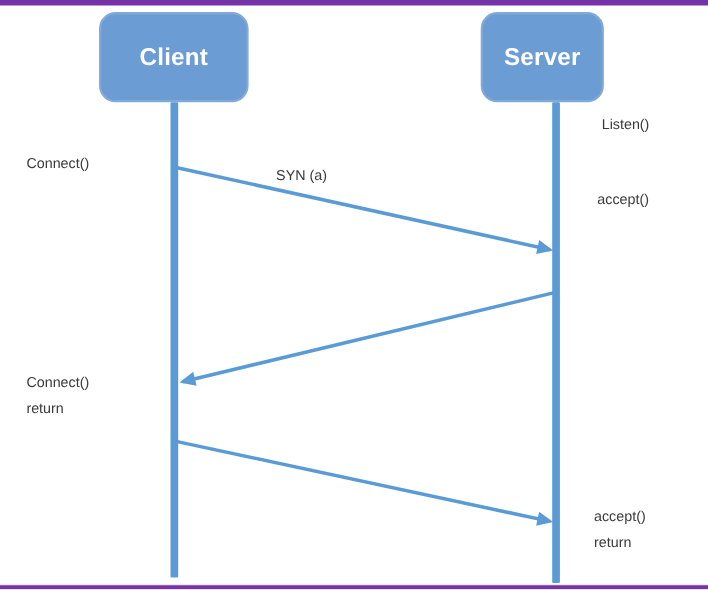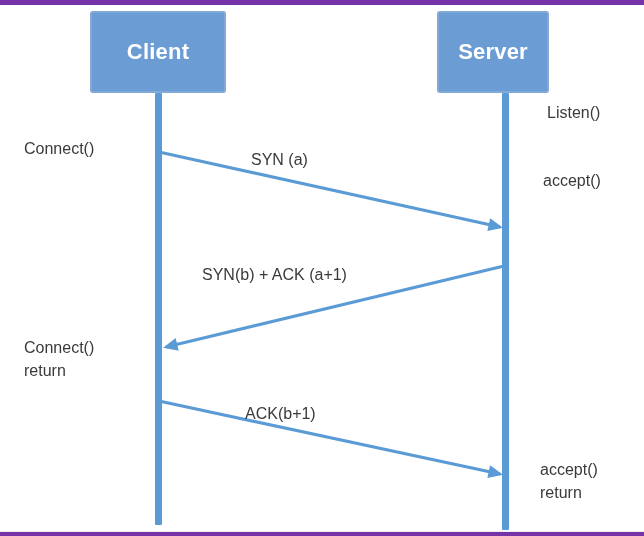--- a/index.html
+++ b/index.html
@@ -12,35 +12,35 @@
   html,body{margin:0;padding:0;background:#fff;}
   .stage{
     position:relative;width:644px;height:536px;background:#ffffff;
     overflow:hidden;font-family:"Liberation Sans","DejaVu Sans",sans-serif;
   }
   .bar{position:absolute;left:0;width:644px;background:var(--purple);}
   .bar.top{top:0;height:5px;}
   .bar.bottom{bottom:0;height:4px;}
   .bottom-hairline{position:absolute;left:0;bottom:4px;width:644px;height:1px;background:#ececf2;}
   .actor-box{
-    position:absolute;top:11px;height:82px;border-radius:3px;
+    position:absolute;top:11px;height:82px;border-radius:15px;
     background:var(--boxfill);border:2px solid var(--boxborder);
     box-sizing:border-box;display:flex;align-items:center;justify-content:center;
   }
   .actor-box span{color:#ffffff;font-weight:bold;font-size:22px;letter-spacing:0.2px;}
   .actor-box.client{left:90px;width:136px;}
   .actor-box.server{left:437px;width:112px;}
   .lifeline{position:absolute;width:7px;background:var(--blue);border-radius:1px;}
   .lifeline.client{left:155px;top:93px;height:432px;}
   .lifeline.server{left:502px;top:93px;height:437px;}
   svg.arrows{position:absolute;left:0;top:0;width:644px;height:536px;pointer-events:none;}
   svg.arrows line{stroke:var(--blue);stroke-width:3.2px;}
   svg.arrows .head{fill:var(--blue);}
   .lbl{
-    position:absolute;color:var(--ink);font-size:16px;line-height:23px;
+    position:absolute;color:var(--ink);font-size:13px;line-height:23px;
     white-space:pre-line;
   }
   .lbl.connect{left:24px;top:137px;}
   .lbl.listen{left:547px;top:101px;}
   .lbl.accept{left:543px;top:169px;}
   .lbl.msg-syn{left:251px;top:148px;}
   .lbl.msg-synack{left:202px;top:263px;}
   .lbl.msg-ack{left:245px;top:402px;}
   .lbl.connect-return{left:24px;top:336px;}
   .lbl.accept-return{left:540px;top:458px;}
@@ -72,22 +72,20 @@
     <line x1="159" y1="152" x2="500" y2="227" marker-end="url(#ah)"></line>
     <line x1="504" y1="266" x2="166" y2="347" marker-end="url(#ah)"></line>
     <line x1="159" y1="401" x2="500" y2="474" marker-end="url(#ah)"></line>
   </svg>
 
   <div class="lbl connect">Connect()</div>
   <div class="lbl listen">Listen()</div>
   <div class="lbl accept">accept()</div>
 
   <div class="lbl msg-syn">SYN (a)</div>
-  <div class="lbl msg-synack">SYN(b) + ACK (a+1)</div>
-  <div class="lbl msg-ack">ACK(b+1)</div>
 
   <div class="lbl connect-return">Connect()
 return</div>
   <div class="lbl accept-return">accept()
 return</div>
 
   <div class="bottom-hairline"></div>
   <div class="bar bottom"></div>
 </div>
 

